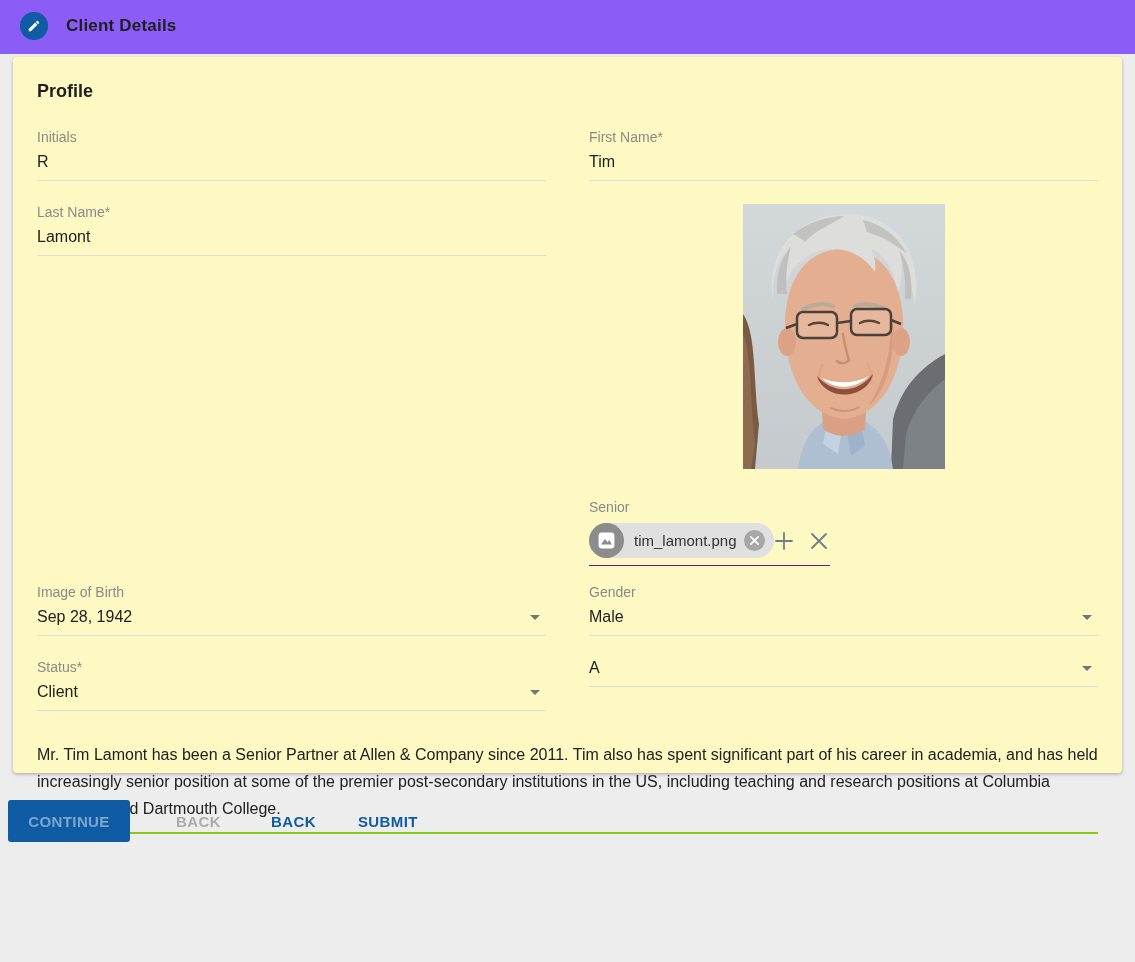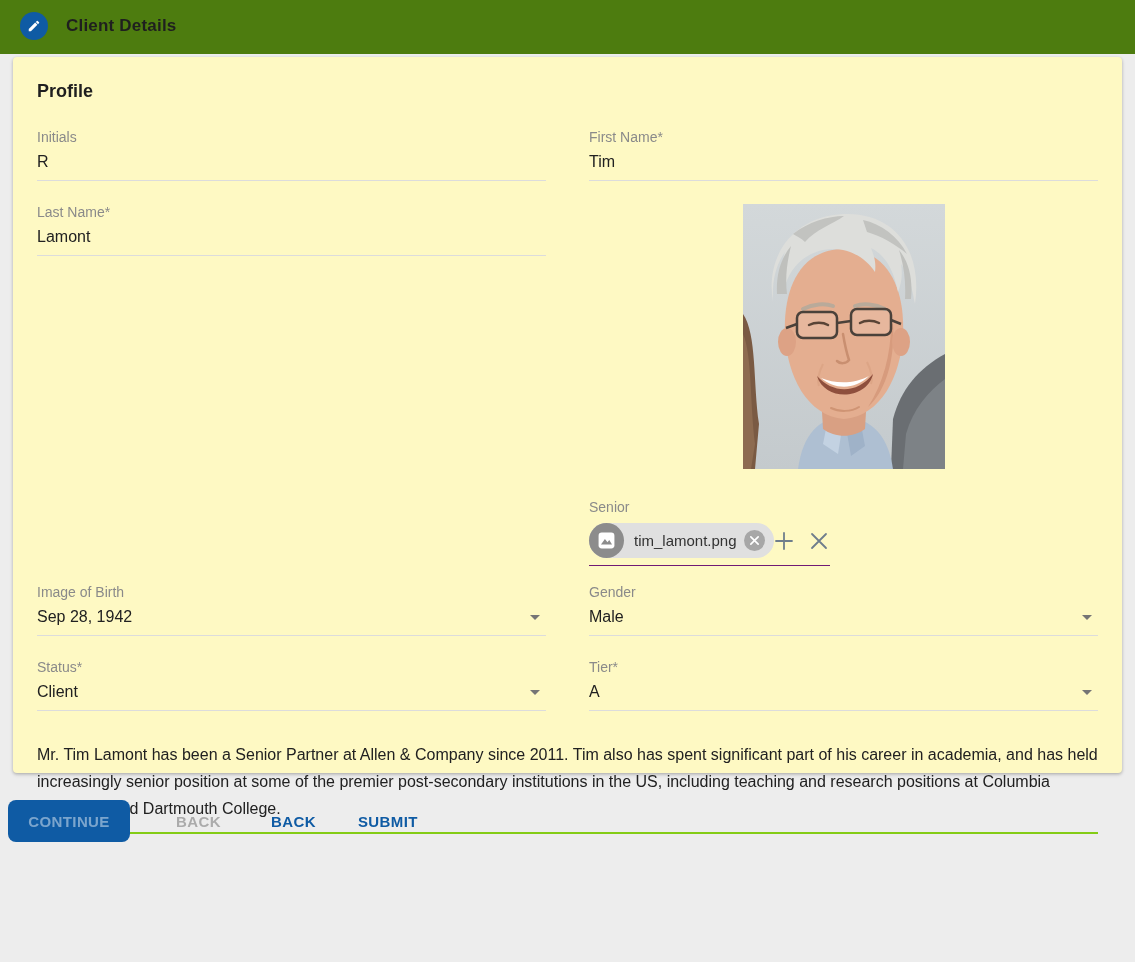--- a/index.html
+++ b/index.html
@@ -9,21 +9,21 @@
     background: #ededed;
     color: #212121;
     overflow: hidden;
   }
 
   
   .app-header {
     display: flex;
     align-items: center;
     padding: 12px 20px 14px 20px;
-    background: #4d7c0f;
+    background: #8b5cf6;
   }
   .header-icon-circle {
     width: 28px; height: 28px;
     border-radius: 50%;
     background: #0f5ba4;
     display: flex; align-items: center; justify-content: center;
     flex-shrink: 0;
   }
   .app-title {
     margin-left: 18px;
@@ -155,21 +155,21 @@
     letter-spacing: 0.4px;
     border: none;
     background: none;
     cursor: pointer;
   }
   .btn-continue {
     width: 122px;
     height: 42px;
     background: #0f5ba4;
     color: rgba(255,255,255,0.45);
-    border-radius: 8px;
+    border-radius: 3px;
   }
   .btn-back { color: #ababab; margin-left: 30px; padding: 10px 16px; }
   .btn-save { color: #0f5ba4; margin-left: 18px; padding: 10px 16px; }
   .btn-submit { color: #0f5ba4; margin-left: 10px; padding: 10px 16px; }
 </style>
 </head>
 <body>
 
 <div class="app-header">
   <div class="header-icon-circle">
@@ -315,21 +315,20 @@
 
     <div class="field">
       <div class="label">Status*</div>
       <div class="value-row">
         <span class="value">Client</span>
         <span class="caret-down"></span>
       </div>
     </div>
 
     <div class="field">
-      <div class="label">Tier*</div>
       <div class="value-row">
         <span class="value">A</span>
         <span class="caret-down"></span>
       </div>
     </div>
 
     <div class="bio-block">
       <div class="bio-text">Mr. Tim Lamont has been a Senior Partner at Allen &amp; Company since 2011. Tim also has spent significant part of his career in academia, and has held increasingly senior position at some of the premier post-secondary institutions in the US, including teaching and research positions at Columbia University and Dartmouth College.</div>
     </div>
 

